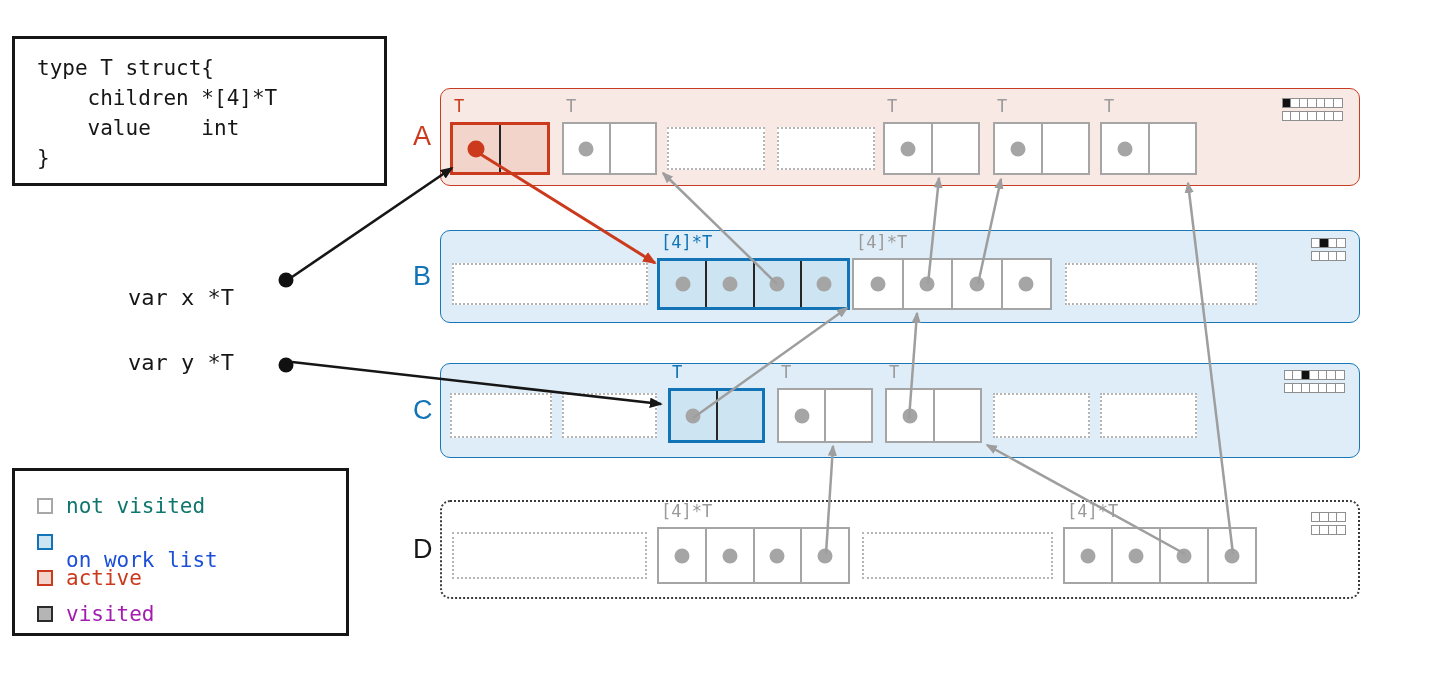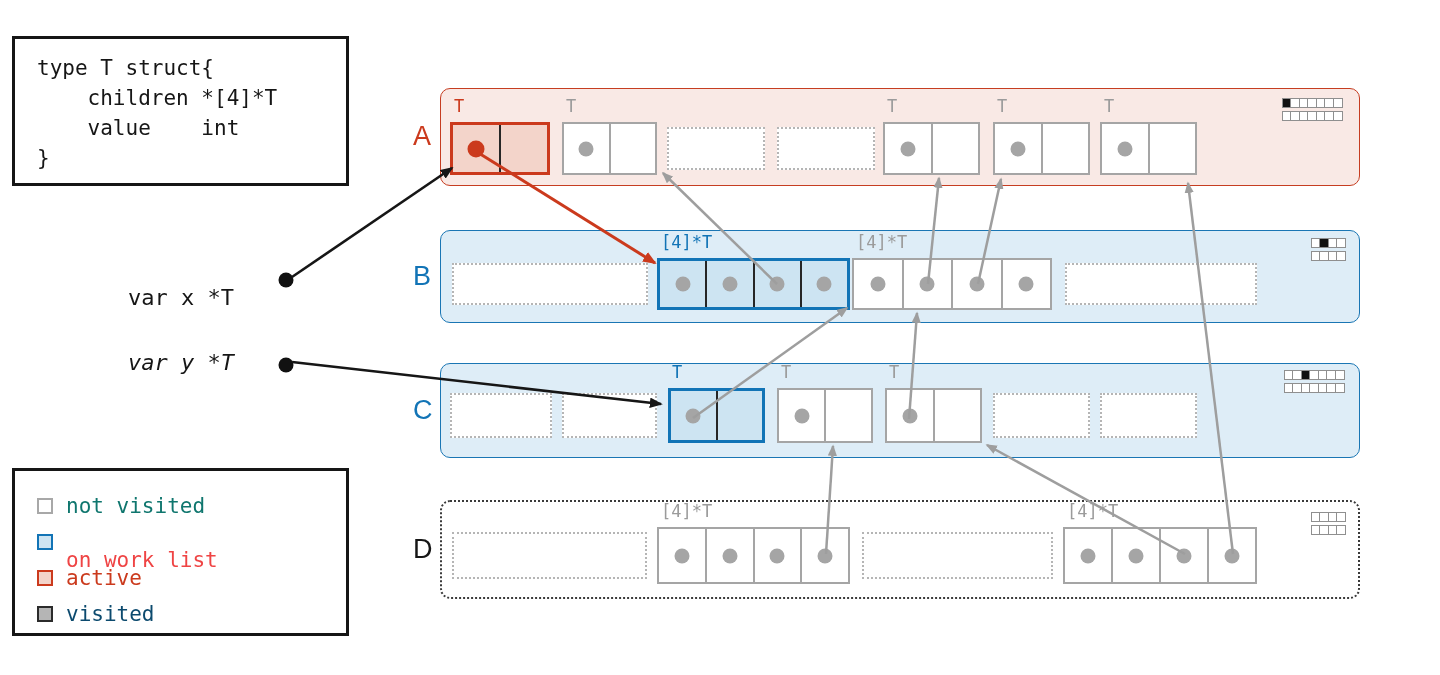--- a/index.html
+++ b/index.html
@@ -2,21 +2,21 @@
 <html><head>
 <meta charset="utf-8">
 <style>
   html,body{margin:0;padding:0;background:#ffffff;}
   #canvas{position:relative;width:1440px;height:675px;background:#ffffff;overflow:hidden;
           font-family:"DejaVu Sans Mono", monospace;}
   .mono{font-family:"DejaVu Sans Mono", monospace;}
 
   
   .frame{position:absolute;box-sizing:border-box;border:3px solid #161616;background:#ffffff;}
-  #code-box{left:12px;top:36px;width:337px;height:150px;}
+  #code-box{left:12px;top:36px;width:375px;height:150px;}
   #code-box pre{margin:14px 0 0 22px;font-size:21px;line-height:30px;color:#161616;
                 font-family:"DejaVu Sans Mono", monospace;}
   #legend-box{left:12px;top:468px;width:337px;height:168px;padding:17px 0 0 22px;}
   .legend-item{display:flex;align-items:center;height:36px;font-size:21px;}
   .legend-swatch{width:12px;height:12px;box-sizing:content-box;margin-right:13px;flex:0 0 auto;}
 
   
   .span{position:absolute;box-sizing:border-box;border-radius:10px;}
   .span-letter{position:absolute;font-size:27px;font-family:"Liberation Sans", sans-serif;}
 
@@ -63,29 +63,29 @@
 }</pre>
   </div>
 
   <div id="legend-box" class="frame">
       <div class="legend-item">
         <span class="legend-swatch" style="border: 2.5px solid rgb(168, 168, 168); background: rgb(255, 255, 255);"></span>
         <span class="mono" style="color: #0f766e;">not visited</span>
       </div>
       <div class="legend-item">
         <span class="legend-swatch" style="border: 2.5px solid rgb(18, 116, 182); background: rgb(205, 228, 242);"></span>
-        <span class="mono" style="color: #ef4444; margin-top: 36px;">on work list</span>
+        <span class="mono" style="color: #1d4ed8; margin-top: 36px;">on work list</span>
       </div>
       <div class="legend-item">
         <span class="legend-swatch" style="border: 2.5px solid rgb(203, 58, 29); background: rgb(243, 212, 202);"></span>
         <span class="mono" style="color: rgb(203, 58, 29);">active</span>
       </div>
       <div class="legend-item">
         <span class="legend-swatch" style="border: 2.5px solid rgb(43, 43, 43); background: rgb(181, 181, 181);"></span>
-        <span class="mono" style="color: #0c4a6e;">visited</span>
+        <span class="mono" style="color: #a21caf;">visited</span>
       </div>
     </div>
 
   <div id="spans-layer">
       <div class="span" style="left: 440px; top: 88px; width: 920px; height: 98px; background: rgb(249, 233, 229); border: 1.5px solid rgb(198, 61, 33);"></div>
       <div class="span-letter" style="left: 413px; top: 121px; color: rgb(203, 58, 29);">A</div>
       <div class="hobj active" style="left: 450px; top: 122px; width: 100px; height: 53px;">
         <div class="hcell">
           <div class="pdot"></div>
         </div>
@@ -282,21 +282,21 @@
           <div class="bitcell"></div>
           <div class="bitcell"></div>
           <div class="bitcell"></div>
           <div class="bitcell"></div>
         </div>
       </div>
     </div>
   <div id="vars-layer">
       <div class="varlabel mono" style="left: 128px; top: 265px; margin-top: 20px;">var x *T</div>
       <div class="vardot" style="left: 286px; top: 280px;"></div>
-      <div class="varlabel mono" style="left: 128px; top: 350px; font-style: italic;">var y *T</div>
+      <div class="varlabel mono" style="left: 128px; top: 350px;">var y *T</div>
       <div class="vardot" style="left: 286px; top: 365px;"></div>
     </div>
 
   <svg id="arrows">
     <defs>
       <marker id="ah-black" viewBox="0 0 10 8" refX="8.6" refY="4" markerWidth="5" markerHeight="4" orient="auto-start-reverse">
           <path d="M0,0 L10,4 L0,8 z" fill="#161616"></path>
         </marker>
       <marker id="ah-red" viewBox="0 0 10 8" refX="8.6" refY="4" markerWidth="4.6" markerHeight="3.7" orient="auto-start-reverse">
           <path d="M0,0 L10,4 L0,8 z" fill="#cb3a1d"></path>

